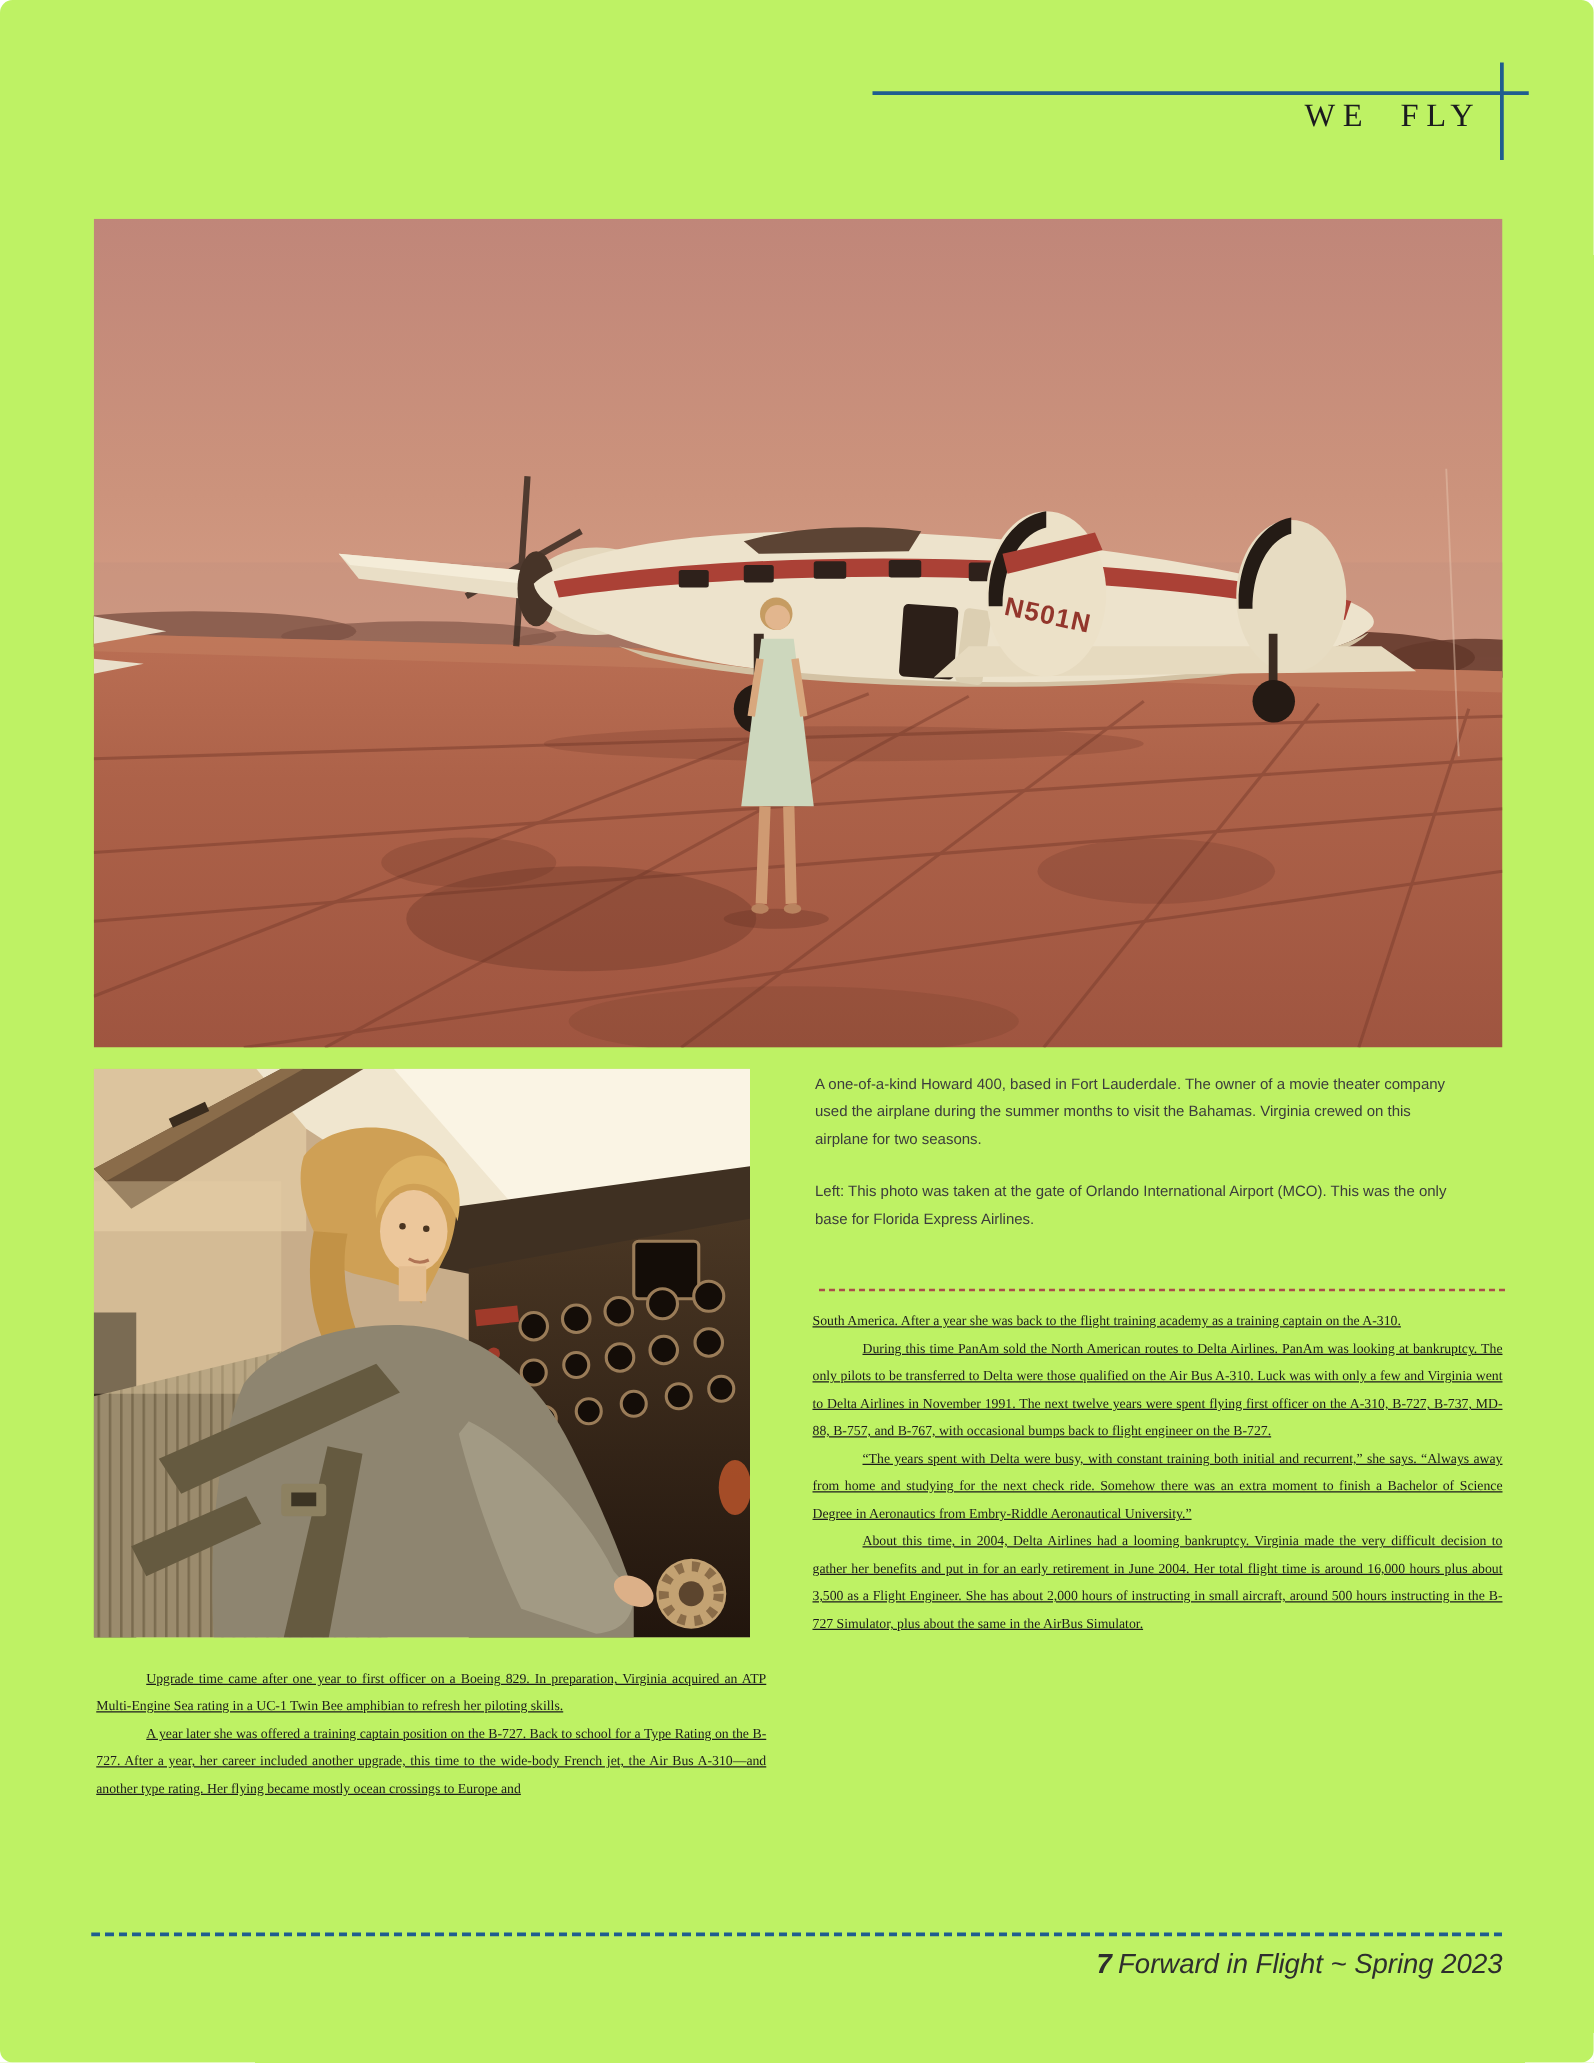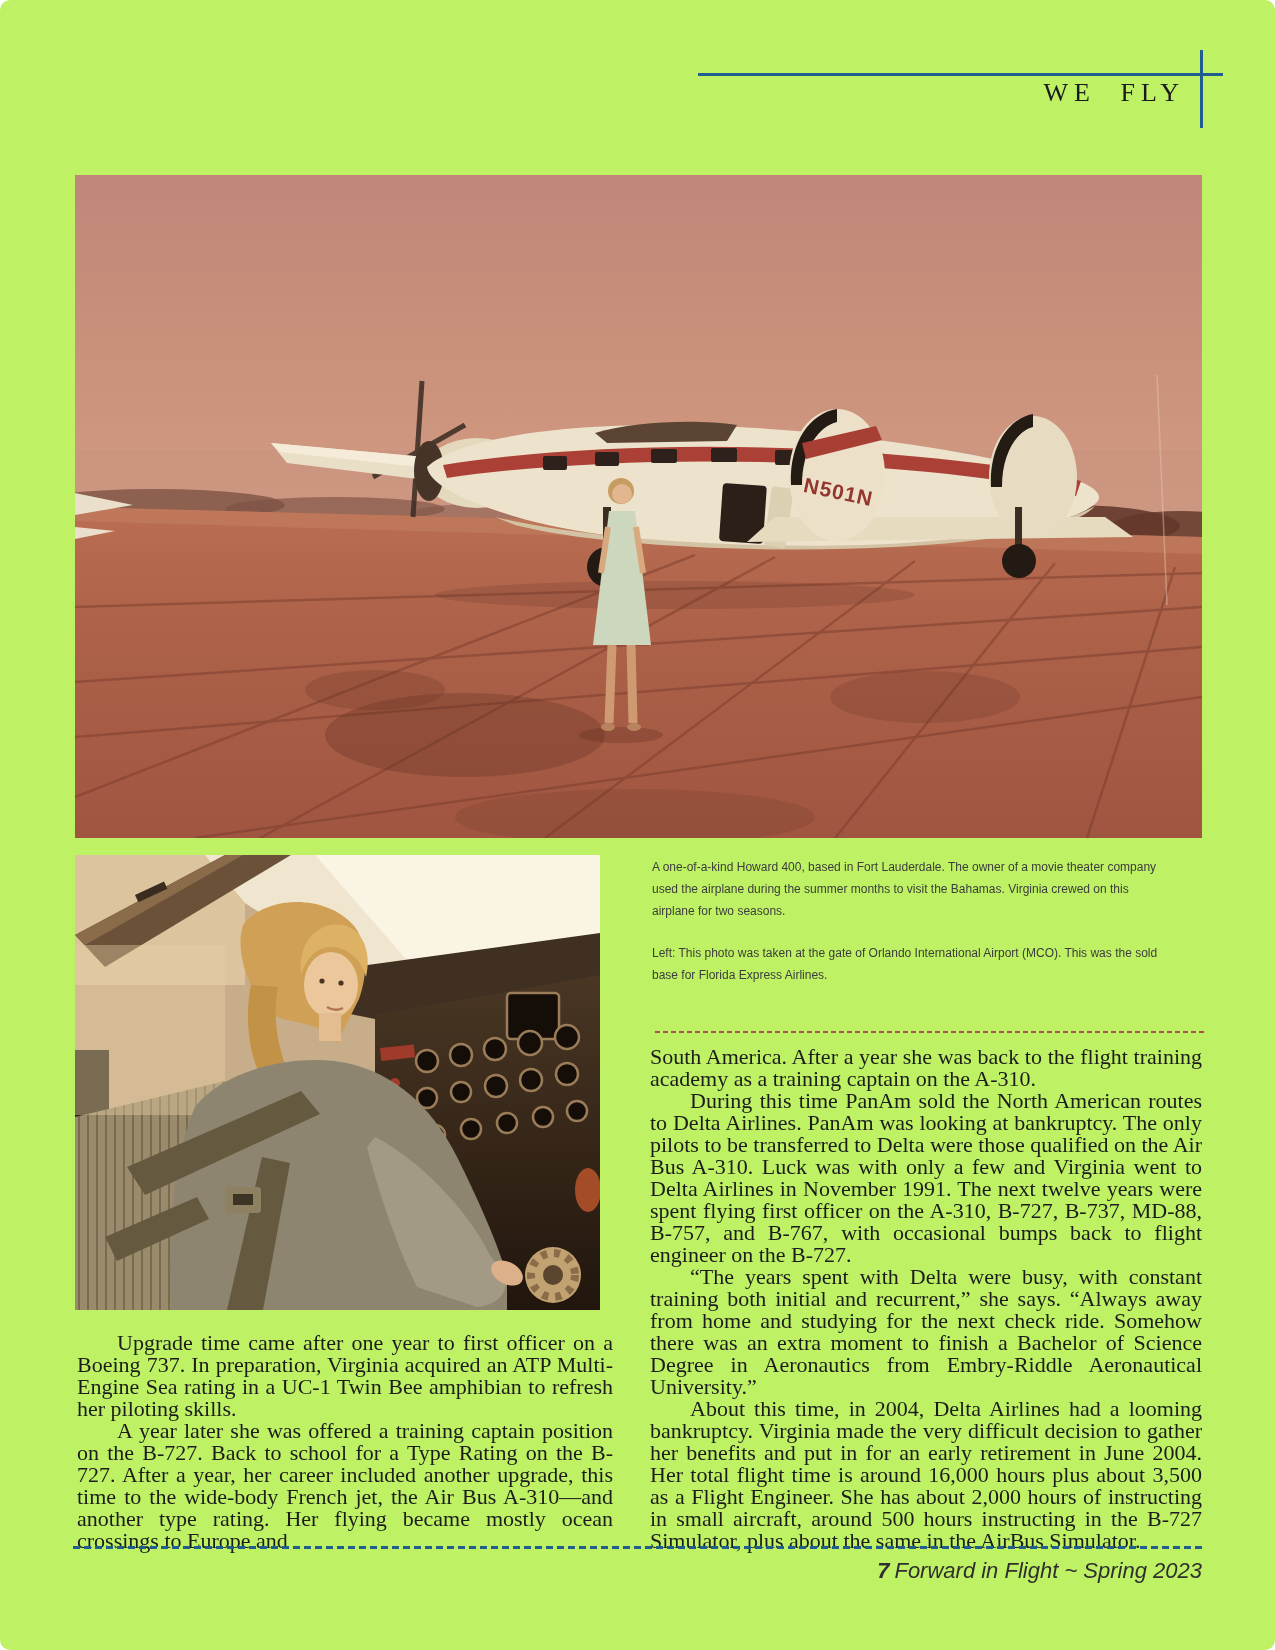--- a/index.html
+++ b/index.html
@@ -23,21 +23,21 @@
         font-family:"Liberation Sans",sans-serif;font-size:12px;line-height:22px;color:#3c3c3c;}
   .caption p{margin:0 0 20px 0;}
 
   
   .divider-red{position:absolute;left:655px;top:1031px;width:552px;height:2px;
         background:repeating-linear-gradient(90deg,#aa4f4a 0 5px,transparent 5px 8px);}
   .divider-blue{position:absolute;left:73px;top:1546px;width:1132px;height:3px;
         background:repeating-linear-gradient(90deg,#1f5e8f 0 7px,transparent 7px 11px);}
 
   
-  .col{position:absolute;font-size:22px;line-height:22px;text-align:justify;color:#1c1c1c;}
+  .col{position:absolute;font-size:11px;line-height:22px;text-align:justify;color:#1c1c1c;text-decoration:underline;}
   .col p{margin:0;}
   .col p.indent{text-indent:40px;}
   .col-left{left:77px;top:1332px;width:536px;}
   .col-right{left:650px;top:1046px;width:552px;}
 
   
   .footer{position:absolute;right:73px;top:1558px;font-family:"Liberation Sans",sans-serif;
         font-style:italic;font-size:22px;color:#2e2e2e;}
   .footer .pgnum{font-weight:bold;margin-right:5px;}
 </style>
@@ -231,27 +231,27 @@
           <polygon points="30,382 122,342 134,364 42,406"></polygon>
         </g>
         <rect x="150" y="332" width="36" height="26" rx="3" fill="#8d8161"></rect>
         <rect x="158" y="339" width="20" height="11" fill="#3c3424"></rect>
       </g>
     </svg>
   </div>
 
   <div class="caption">
     <p>A one-of-a-kind Howard 400, based in Fort Lauderdale. The owner of a movie theater company used the airplane during the summer months to visit the Bahamas. Virginia crewed on this airplane for two seasons.</p>
-    <p>Left: This photo was taken at the gate of Orlando International Airport (MCO). This was the sold base for Florida Express Airlines.</p>
+    <p>Left: This photo was taken at the gate of Orlando International Airport (MCO). This was the only base for Florida Express Airlines.</p>
   </div>
 
   <div class="divider-red"></div>
 
   <div class="col col-left">
-    <p class="indent">Upgrade time came after one year to first officer on a Boeing 737. In preparation, Virginia acquired an ATP Multi-Engine Sea rating in a UC-1 Twin Bee amphibian to refresh her piloting skills.</p>
+    <p class="indent">Upgrade time came after one year to first officer on a Boeing 829. In preparation, Virginia acquired an ATP Multi-Engine Sea rating in a UC-1 Twin Bee amphibian to refresh her piloting skills.</p>
     <p class="indent">A year later she was offered a training captain position on the B-727. Back to school for a Type Rating on the B-727. After a year, her career included another upgrade, this time to the wide-body French jet, the Air Bus A-310—and another type rating. Her flying became mostly ocean crossings to Europe and</p>
   </div>
 
   <div class="col col-right">
     <p>South America. After a year she was back to the flight training academy as a training captain on the A-310.</p>
     <p class="indent">During this time PanAm sold the North American routes to Delta Airlines. PanAm was looking at bankruptcy. The only pilots to be transferred to Delta were those qualified on the Air Bus A-310. Luck was with only a few and Virginia went to Delta Airlines in November 1991. The next twelve years were spent flying first officer on the A-310, B-727, B-737, MD-88, B-757, and B-767, with occasional bumps back to flight engineer on the B-727.</p>
     <p class="indent">“The years spent with Delta were busy, with constant training both initial and recurrent,” she says. “Always away from home and studying for the next check ride. Somehow there was an extra moment to finish a Bachelor of Science Degree in Aeronautics from Embry-Riddle Aeronautical University.”</p>
     <p class="indent">About this time, in 2004, Delta Airlines had a looming bankruptcy. Virginia made the very difficult decision to gather her benefits and put in for an early retirement in June 2004. Her total flight time is around 16,000 hours plus about 3,500 as a Flight Engineer. She has about 2,000 hours of instructing in small aircraft, around 500 hours instructing in the B-727 Simulator, plus about the same in the AirBus Simulator.</p>
   </div>
 

